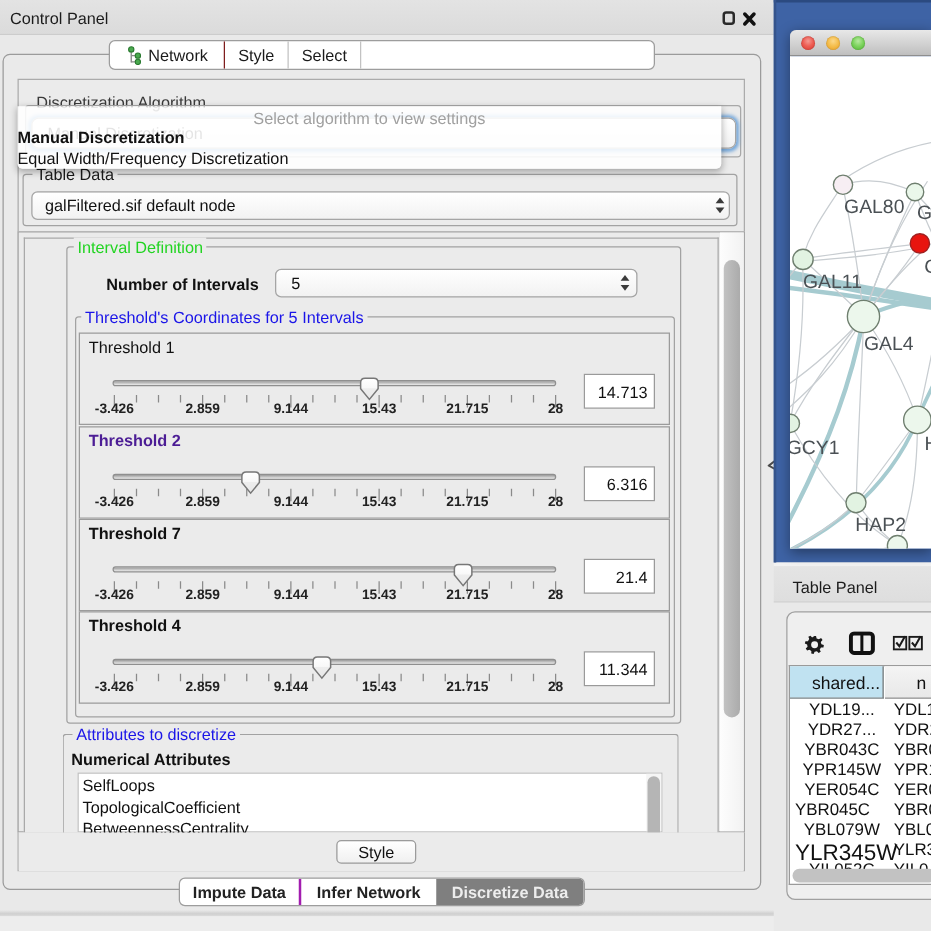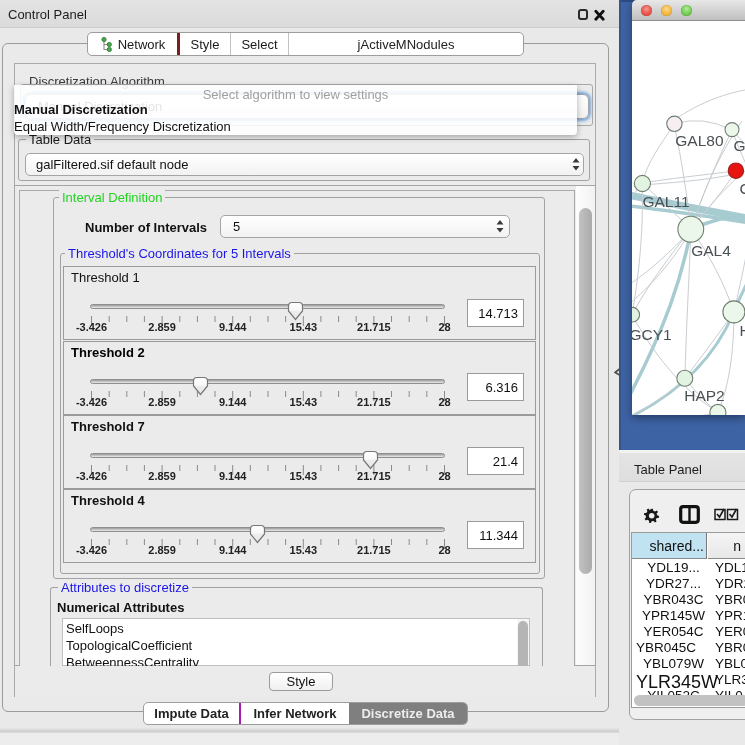--- a/index.html
+++ b/index.html
@@ -103,21 +103,21 @@
       <div style="position:absolute;left:131.1px;top:0;width:60px;text-align:center;font-size:11px;font-weight:bold;color:#222">2.859</div>
       <div style="position:absolute;left:201.7px;top:0;width:60px;text-align:center;font-size:11px;font-weight:bold;color:#222">9.144</div>
       <div style="position:absolute;left:272.3px;top:0;width:60px;text-align:center;font-size:11px;font-weight:bold;color:#222">15.43</div>
       <div style="position:absolute;left:342.9px;top:0;width:60px;text-align:center;font-size:11px;font-weight:bold;color:#222">21.715</div>
       <div style="position:absolute;left:413.5px;top:0;width:60px;text-align:center;font-size:11px;font-weight:bold;color:#222">28</div>
     </div>
     <div style="position:absolute;left:403px;top:31.5px;width:57px;height:28px;background:#fff;border:1px solid #9a9a9a;font-size:13px;color:#111;text-align:right;line-height:28px;padding-right:5px">14.713</div>
   </div>
 
   <div class="tbox" style="top:340.5px">
-    <div style="position:absolute;left:7px;top:3px;font-size:13px;font-weight:bold;color:#000000">Threshold 2</div>
+    <div style="position:absolute;left:7px;top:3px;font-size:13px;font-weight:bold;color:#4c1d95">Threshold 2</div>
     <div style="position:absolute;left:26px;top:37px;width:355px;height:5px;border:1px solid #8f8f8f;border-radius:3px;background:linear-gradient(#9a9a9a,#ececec)"></div>
     <div style="position:absolute;left:-63px;top:48px;width:520px;height:13px">
       <svg width="367" height="13" style="position:absolute;left:84px;top:0">
         <line x1="6.5" y1="1" x2="6.5" y2="11" stroke="#8a8a8a" stroke-width="1"></line>
         <line x1="24.2" y1="1" x2="24.2" y2="7" stroke="#8a8a8a" stroke-width="1"></line>
         <line x1="41.8" y1="1" x2="41.8" y2="7" stroke="#8a8a8a" stroke-width="1"></line>
         <line x1="59.4" y1="1" x2="59.4" y2="7" stroke="#8a8a8a" stroke-width="1"></line>
         <line x1="77.1" y1="1" x2="77.1" y2="11" stroke="#8a8a8a" stroke-width="1"></line>
         <line x1="94.8" y1="1" x2="94.8" y2="7" stroke="#8a8a8a" stroke-width="1"></line>
         <line x1="112.4" y1="1" x2="112.4" y2="7" stroke="#8a8a8a" stroke-width="1"></line>
@@ -248,51 +248,50 @@
 
 <div class="abs" style="left:15px;top:666px;width:580px;height:31px;background:#ebebeb"></div>
 <div class="abs" style="left:269px;top:672px;width:64px;height:19px;background:linear-gradient(#ffffff,#f0f0f0);border:1px solid #9b9b9b;border-radius:4px;font-size:13px;color:#111;text-align:center;line-height:17px">Style</div>
 
 <div class="abs" style="left:14px;top:85px;width:563px;height:50px;background:rgba(255,255,255,0.88);border-radius:0 0 4px 4px;box-shadow:0 2px 6px rgba(0,0,0,0.3)"></div>
 <div class="abs" style="left:14px;top:87px;width:563px;text-align:center;font-size:13px;color:#a0a0a0">Select algorithm to view settings</div>
 <div class="abs" style="left:14px;top:102px;font-size:13px;font-weight:bold;color:#111">Manual Discretization</div>
 <div class="abs" style="left:14px;top:119px;font-size:13px;color:#111">Equal Width/Frequency Discretization</div>
 
 <div class="abs" style="left:87px;top:32px;width:437px;height:24px;background:#fff;border:1px solid #9d9d9d;border-radius:5px;overflow:hidden;display:flex">
-  <div style="width:92px;height:100%;border-right:3px solid #7f1d1d;display:flex;align-items:center;justify-content:center;font-size:13px;color:#1a1a1a">
+  <div style="width:92px;height:100%;border-right:1px solid #7f1d1d;display:flex;align-items:center;justify-content:center;font-size:13px;color:#1a1a1a">
     <svg width="13" height="16" style="margin-right:5px">
         <line x1="4" y1="4" x2="4" y2="14" stroke="#8a8a8a" stroke-width="1.1"></line>
         <line x1="4" y1="8.5" x2="9" y2="8.5" stroke="#8a8a8a" stroke-width="1.1"></line>
         <line x1="4" y1="13.5" x2="9" y2="13.5" stroke="#8a8a8a" stroke-width="1.1"></line>
         <circle cx="4" cy="3.5" r="2.1" fill="#4aa94e" stroke="#2a7a30" stroke-width="0.9"></circle>
         <circle cx="9.3" cy="8.5" r="2.1" fill="#4aa94e" stroke="#2a7a30" stroke-width="0.9"></circle>
         <circle cx="9.3" cy="13.5" r="2.1" fill="#4aa94e" stroke="#2a7a30" stroke-width="0.9"></circle>
       </svg>
     Network</div>
   <div style="width:51px;height:100%;border-right:1px solid #c2c2c2;display:flex;align-items:center;justify-content:center;font-size:13px;color:#1a1a1a">Style</div>
   <div style="width:58px;height:100%;border-right:1px solid #c2c2c2;display:flex;align-items:center;justify-content:center;font-size:13px;color:#1a1a1a">Select</div>
-  <div style="flex:1;height:100%;display:flex;align-items:center;justify-content:center;font-size:13px;color:#222">jActiveMNodules</div>
 </div>
 
 <div class="abs" style="left:143px;top:702px;width:325px;height:23px;background:#fff;border:1px solid #9d9d9d;border-radius:5px;overflow:hidden;display:flex">
   <div style="width:97px;height:100%;border-right:2px solid #a21caf;display:flex;align-items:center;justify-content:center;font-size:13px;font-weight:bold;color:#222">Impute Data</div>
   <div style="flex:1;height:100%;display:flex;align-items:center;justify-content:center;font-size:13px;font-weight:bold;color:#222">Infer Network</div>
   <div style="width:118px;height:100%;background:#7f7f7f;display:flex;align-items:center;justify-content:center;font-size:13px;font-weight:bold;color:#ededed">Discretize Data</div>
 </div>
 
 <svg class="abs" style="left:614px;top:368px" width="6" height="8">
     <path d="M5.5 1 L1 4.5 L5.5 7" fill="none" stroke="#4a4a4a" stroke-width="1.6"></path>
   </svg>
 
 <div class="abs" style="left:619px;top:0;width:126px;height:450px;background:#3e63a5"></div>
 <div class="abs" style="left:619px;top:450px;width:126px;height:3px;background:#f2f2f2"></div>
 <div class="abs" style="left:619px;top:0;width:126px;height:2px;background:#2b4a80"></div>
 <div class="abs" style="left:619px;top:0;width:2px;height:450px;background:#35548c"></div>
 
-<div class="abs" style="left:632px;top:0;width:113px;height:415px;border-radius:5px 0 0 0;overflow:hidden;box-shadow:0 3px 10px rgba(0,0,0,0.4), inset 1px 0 0 #9a9a9a">
+<div class="abs" style="left:632px;top:24px;width:113px;height:415px;border-radius:5px 0 0 0;overflow:hidden;box-shadow:0 3px 10px rgba(0,0,0,0.4), inset 1px 0 0 #9a9a9a">
   <div style="position:absolute;left:0;top:0;width:100%;height:21px;background:linear-gradient(#e8e8e8,#bfbfbf);border-bottom:1px solid #8e8e8e"></div>
   <div style="position:absolute;left:9px;top:5px;width:11px;height:11px;border-radius:50%;background:radial-gradient(circle at 50% 35%,#f49a93,#ee5f55 45%,#d83a30);box-shadow:inset 0 0 1px #a02622"></div>
   <div style="position:absolute;left:29px;top:5px;width:11px;height:11px;border-radius:50%;background:radial-gradient(circle at 50% 35%,#fbd88a,#f5bf4f 45%,#e9a023);box-shadow:inset 0 0 1px #b07a15"></div>
   <div style="position:absolute;left:49px;top:5px;width:11px;height:11px;border-radius:50%;background:radial-gradient(circle at 50% 35%,#b7e9a0,#7ed45f 45%,#53b434);box-shadow:inset 0 0 1px #3c8c20"></div>
   <div style="position:absolute;left:0;top:21px;width:100%;height:394px;background:#ffffff"></div>
   <svg width="113" height="394" style="position:absolute;left:0;top:21px">
       <path d="M-6,173.5 C30,181 70,189 120,198" fill="none" stroke="#a6cbd0" stroke-width="7.5" stroke-opacity="1.0"></path>
       <path d="M-12,184 C25,188 60,193 118,202" fill="none" stroke="#a6cbd0" stroke-width="3.5" stroke-opacity="1.0"></path>
       <path d="M59,208 Q76,201 96,196" fill="none" stroke="#a6cbd0" stroke-width="3.5" stroke-opacity="1.0"></path>
       <path d="M59,209 C50,255 35,305 -8,385" fill="none" stroke="#a6cbd0" stroke-width="3.5" stroke-opacity="1.0"></path>

